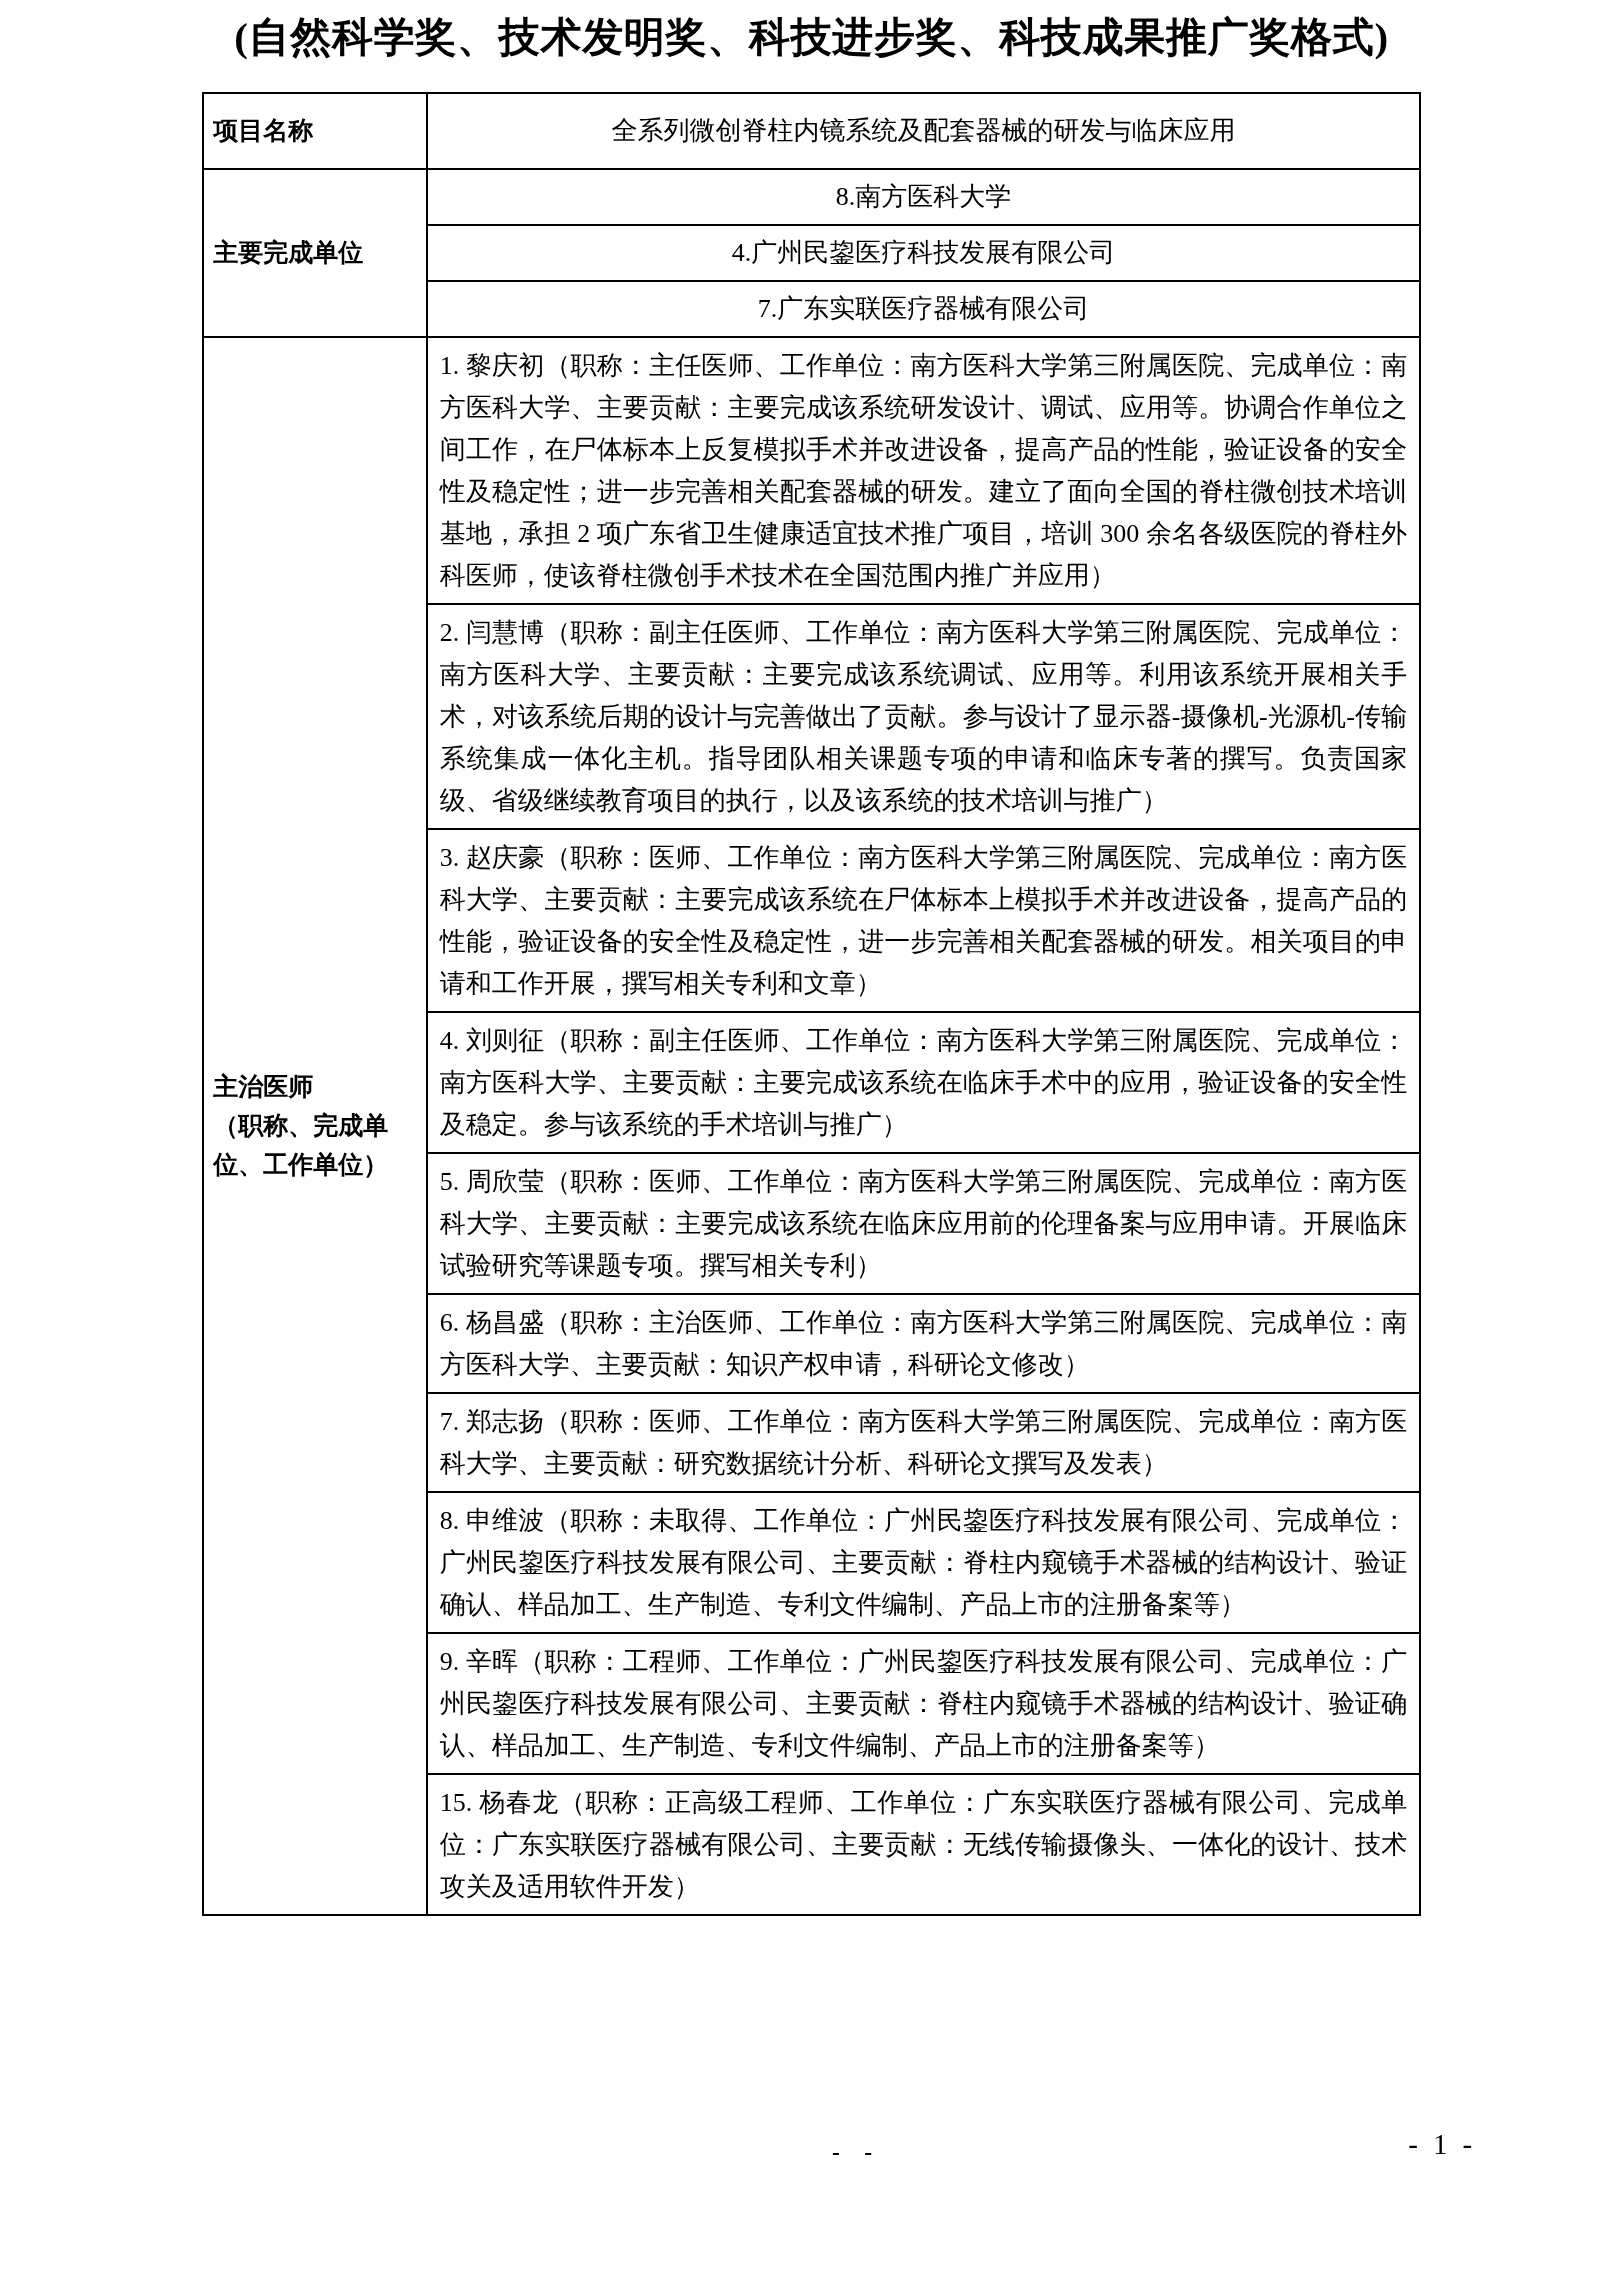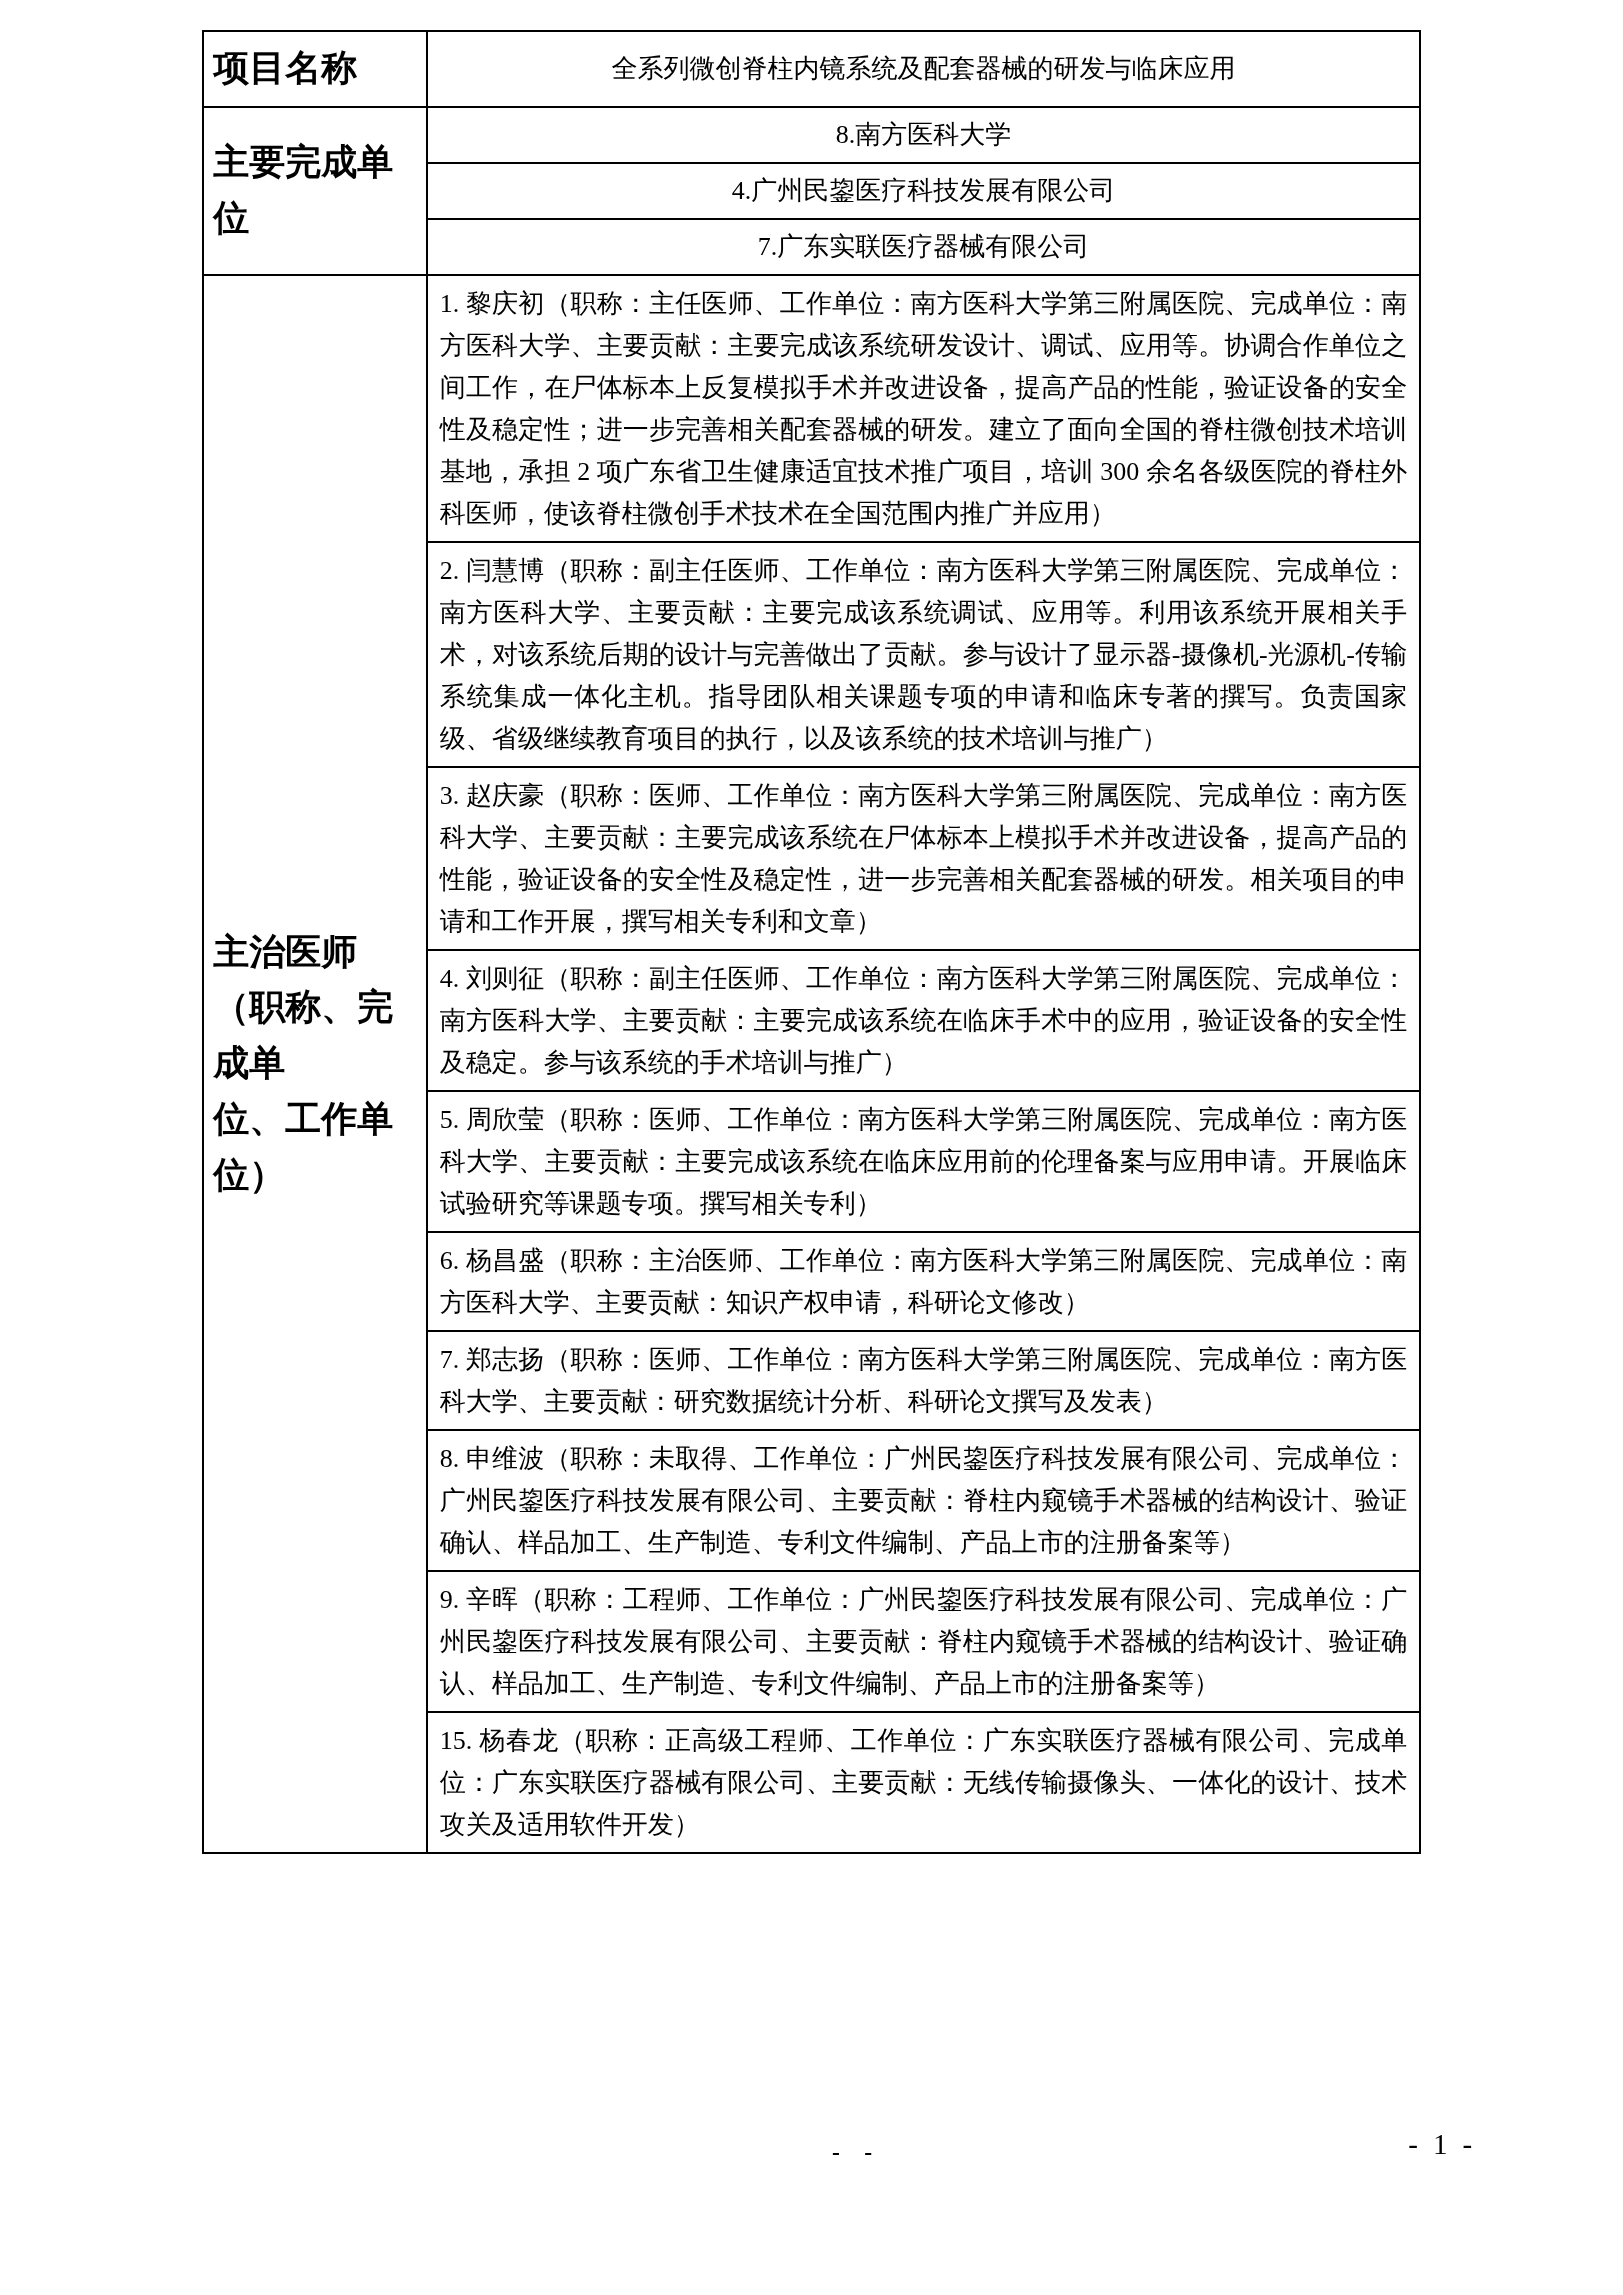--- a/index.html
+++ b/index.html
@@ -34,21 +34,21 @@
     margin: 30px auto 0 auto;
     border-collapse: collapse;
     table-layout: fixed;
     border: 2.6px solid #000;
   }
   col.c1 { width: 224px; }
   col.c2 { width: 993px; }
   td { border: 2px solid #000; box-sizing: border-box; }
   td.cell-label {
     font-weight: bold;
-    font-size: 36px;
+    font-size: 25px;
     line-height: 1.55;
     padding: 6.5px 9.2px;
     vertical-align: middle;
     text-align: left;
   }
   td.cell-value {
     font-size: 26px;
     line-height: 42px;
     padding: 5.2px 13px;
     vertical-align: middle;
@@ -84,20 +84,21 @@
     top: 0;
     font-size: 29px;
     letter-spacing: 3.9px;
   }
 </style>
 </head>
 <body>
 
 <div class="page">
 
+  <h2 class="doc-subtitle">(自然科学奖、技术发明奖、科技进步奖、科技成果推广奖格式)</h2>
 
   <table class="award-table">
     <colgroup>
         <col class="c1">
         <col class="c2">
       </colgroup>
     <tbody>
       <tr class="row-project">
         <td class="cell-label">项目名称</td>
         <td class="cell-value">全系列微创脊柱内镜系统及配套器械的研发与临床应用</td>

